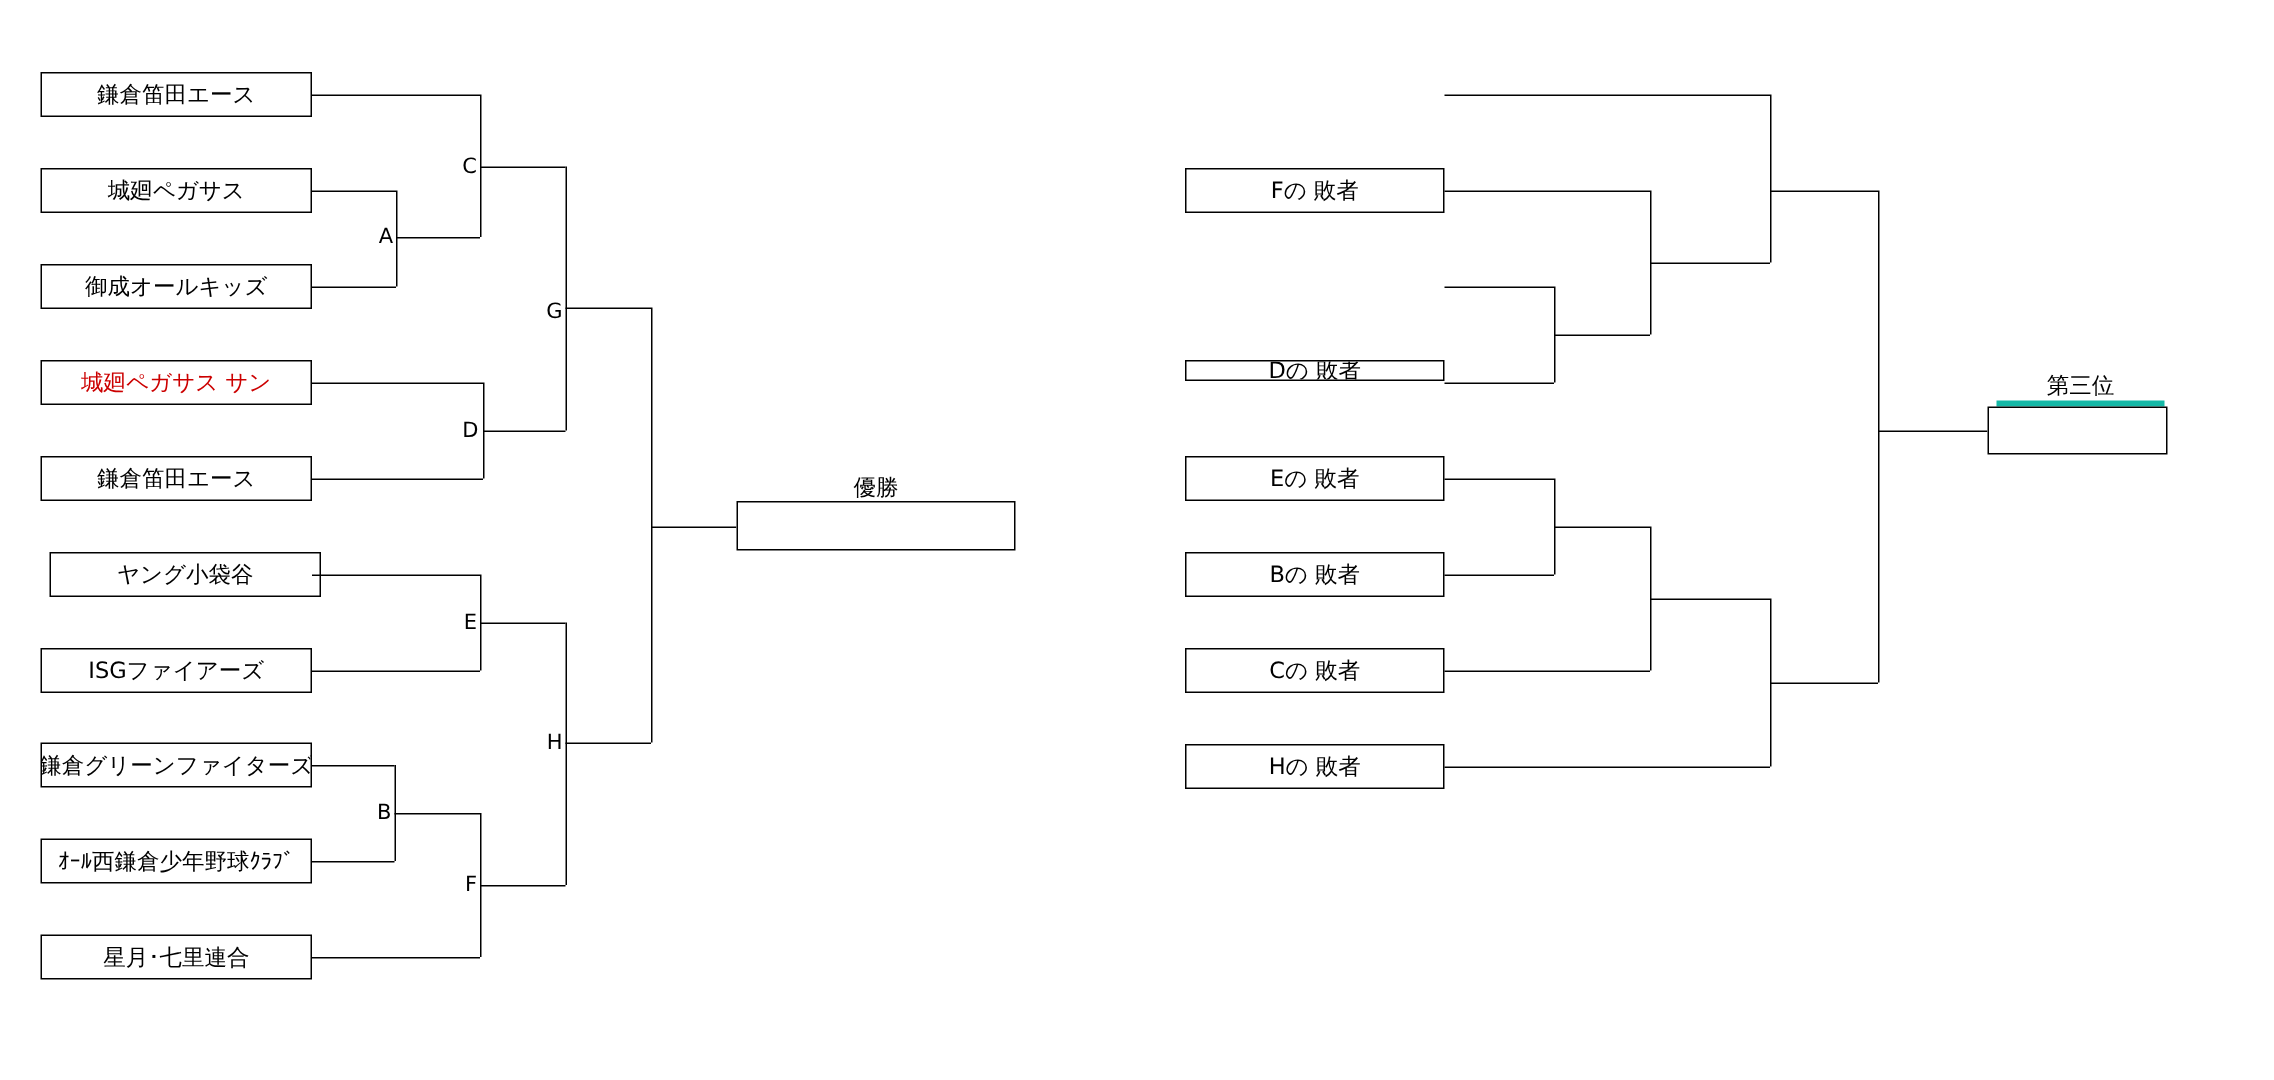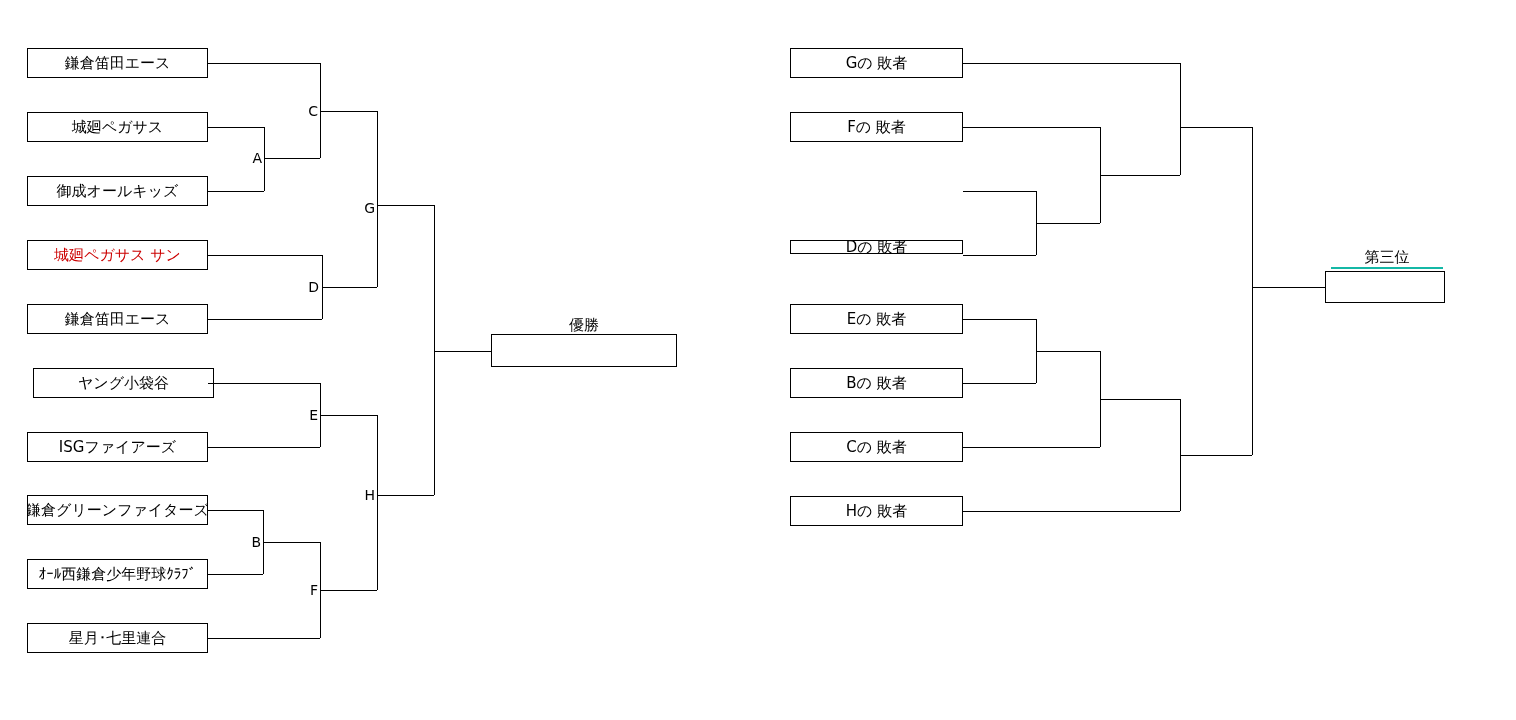--- a/index.html
+++ b/index.html
@@ -30,21 +30,21 @@
   .vl{position:absolute;width:1px;background:#000;}
   .mlabel{
     position:absolute;width:22px;text-align:right;
     font-size:14px;line-height:15px;color:#000;
   }
   .toplabel{
     position:absolute;text-align:center;
     font-size:15px;line-height:17px;color:#000;
     white-space:nowrap;
   }
-  .underlined{border-bottom:2px solid #14b8a6;}
+  .underlined{border-bottom:6px solid #14b8a6;}
 </style>
 </head>
 <body>
 
 <div id="stage">
 
 
   <div class="box" style="left:27px;top:48px;width:181px;height:30px">
       <span>鎌倉笛田エース</span>
     </div>
@@ -111,23 +111,20 @@
   <div class="vl" style="left:377px;top:111px;height:176px"></div>
   <div class="vl" style="left:320px;top:383px;height:64px"></div>
   <div class="vl" style="left:263px;top:510px;height:64px"></div>
   <div class="vl" style="left:320px;top:542px;height:96px"></div>
   <div class="vl" style="left:377px;top:415px;height:175px"></div>
   <div class="vl" style="left:434px;top:205px;height:290px"></div>
 
   <div class="toplabel" style="left:491px;top:317px;width:186px">優勝</div>
   <div class="box" style="left:491px;top:334px;width:186px;height:33px"></div>
 
-  <div class="box" style="left:790px;top:48px;width:173px;height:30px">
-      <span>Gの 敗者</span>
-    </div>
   <div class="box" style="left:790px;top:112px;width:173px;height:30px">
       <span>Fの 敗者</span>
     </div>
   <div class="box" style="left:790px;top:240px;width:173px;height:14px">
       <span>Dの 敗者</span>
     </div>
   <div class="box" style="left:790px;top:304px;width:173px;height:30px">
       <span>Eの 敗者</span>
     </div>
   <div class="box" style="left:790px;top:368px;width:173px;height:30px">

